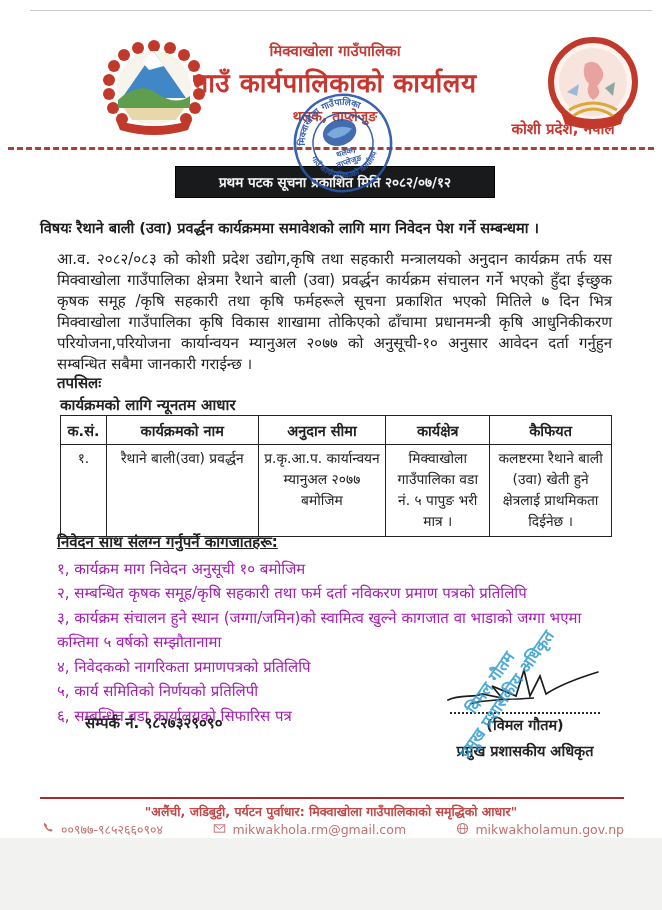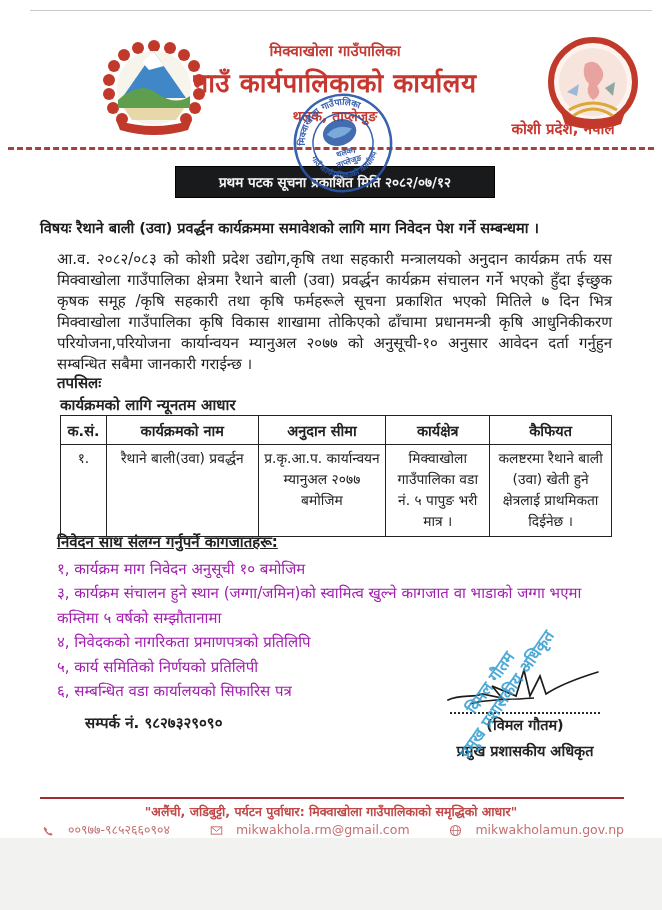--- a/index.html
+++ b/index.html
@@ -63,21 +63,21 @@
     transform:rotate(-55deg); transform-origin:left top; color:#2e9bd0; opacity:0.85;
     font-weight:bold; font-size:16px; line-height:20px; z-index:4; pointer-events:none; }
 
   
   .footer-line { position:absolute; top:797px; left:40px; right:38px; border-top:2.5px solid #a03030; }
   .footer-motto { position:absolute; top:803px; left:0; right:0; text-align:center;
     color:#c04848; font-size:12.5px; font-weight:bold; }
   .footer-contacts { position:absolute; top:821px; left:42px; right:38px;
     display:flex; justify-content:space-between; align-items:center;
     color:#c47070; font-size:12.5px; }
-  .fc-item { display:flex; align-items:flex-end; gap:13px; }
+  .fc-item { display:flex; align-items:flex-start; gap:6px; }
   .fc-icon { width:13px; height:13px; display:inline-block; }
 </style>
 </head>
 <body>
 
 <div class="page">
   <div class="scan-edge"></div>
 
   <div class="logo-left">
     <svg viewBox="0 0 108 108" width="108" height="108">
@@ -177,20 +177,21 @@
       <td>प्र.कृ.आ.प. कार्यान्वयन म्यानुअल २०७७ बमोजिम</td>
       <td>मिक्वाखोला गाउँपालिका वडा नं. ५ पापुङ भरी मात्र ।</td>
       <td>कलष्टरमा रैथाने बाली (उवा) खेती हुने क्षेत्रलाई प्राथमिकता दिईनेछ ।</td>
     </tr>
   </tbody>
     </table>
 
   <div class="docs">
     <div class="docs-head">निवेदन साथ संलग्न गर्नुपर्ने कागजातहरू:</div>
     <div class="docs-item">१, कार्यक्रम माग निवेदन अनुसूची १० बमोजिम</div>
+    <div class="docs-item">२, सम्बन्धित कृषक समूह/कृषि सहकारी तथा फर्म दर्ता नविकरण प्रमाण पत्रको प्रतिलिपि</div>
     <div class="docs-item">३, कार्यक्रम संचालन हुने स्थान (जग्गा/जमिन)को स्वामित्व खुल्ने कागजात वा भाडाको जग्गा भएमा कम्तिमा ५ वर्षको सम्झौतानामा</div>
     <div class="docs-item">४, निवेदकको नागरिकता प्रमाणपत्रको प्रतिलिपि</div>
     <div class="docs-item">५, कार्य समितिको निर्णयको प्रतिलिपी</div>
     <div class="docs-item">६, सम्बन्धित वडा कार्यालयको सिफारिस पत्र</div>
   </div>
 
   <div class="contact">सम्पर्क नं. ९८२७३२९०९०</div>
 
   <div class="sig-block">
     <svg class="sig-svg" width="190" height="52" viewBox="0 0 190 52">

